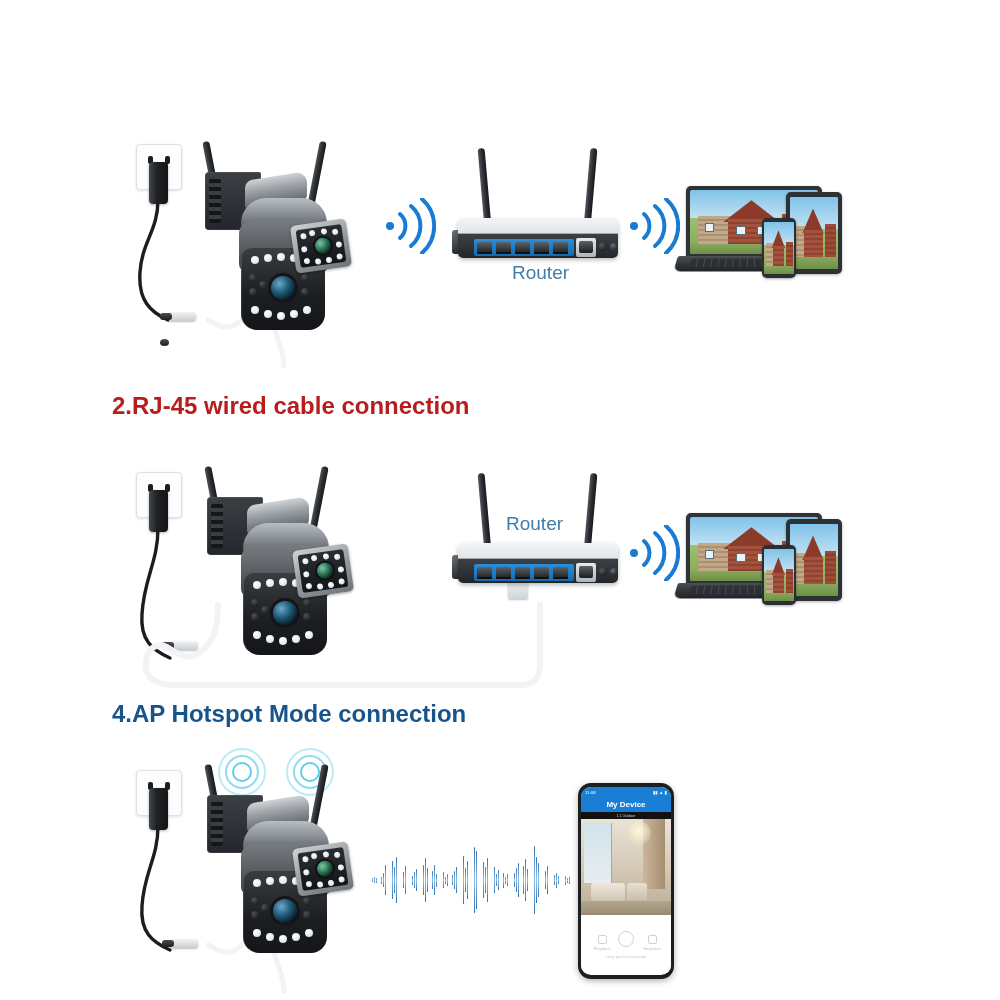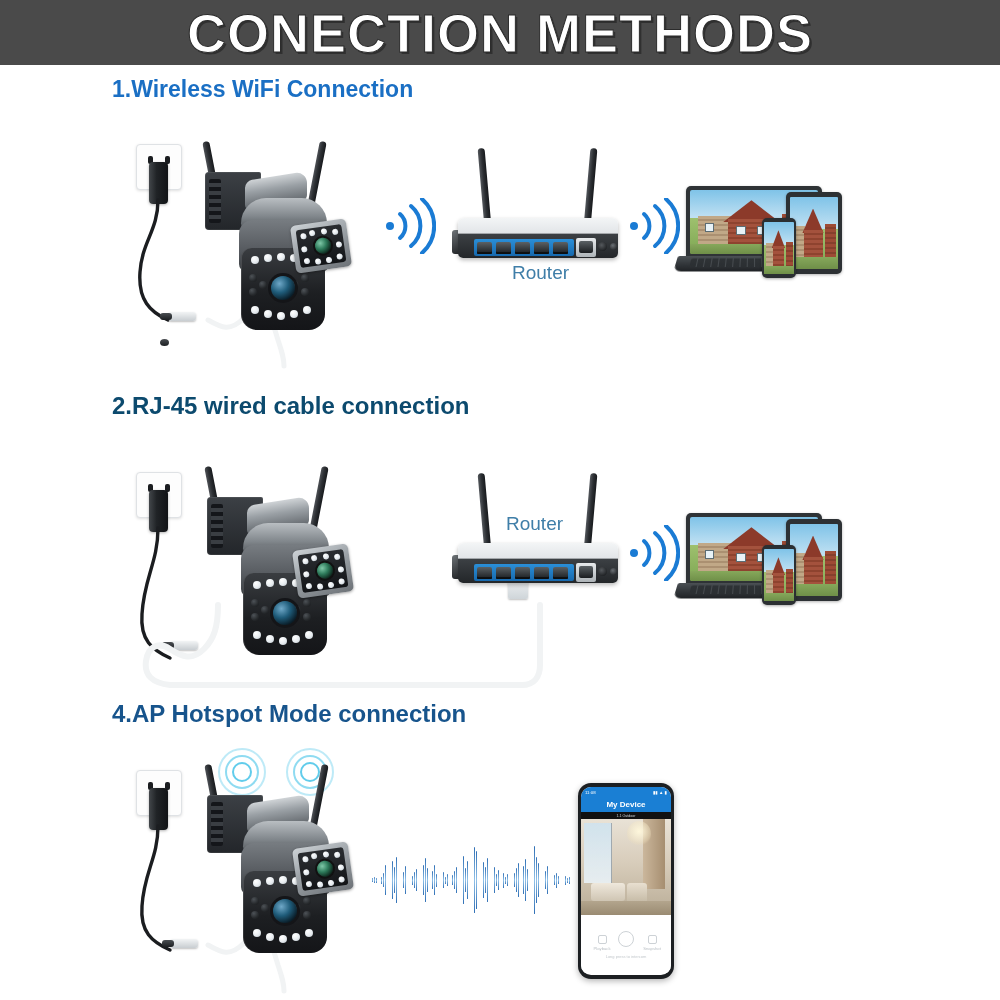--- a/index.html
+++ b/index.html
@@ -21,21 +21,21 @@
     font-size: 54px; font-weight: bold; color: #ffffff;
     letter-spacing: 1px; line-height: 1;
     -webkit-text-stroke: 1px #2b2b2b;
     text-shadow: 2px 2px 0 rgba(0,0,0,.35);
     font-family: "Liberation Sans", sans-serif;
   }
 
   
   .sec-head { position: absolute; font-weight: bold; font-size: 23px; white-space: nowrap; }
   #head1 { left: 112px; top: 76px; color: #1a6fc4; }
-  #head2 { left: 112px; top: 392px; color: #0c4a6e; font-size: 24px; }
+  #head2 { left: 112px; top: 392px; color: #b91c1c; font-size: 24px; }
   #head3 { left: 112px; top: 700px; color: #17548c; font-size: 24px; }
 
   .note-text {
     position: absolute; left: 680px; top: 866px;
     font-size: 20px; font-weight: bold; color: #17548c; white-space: nowrap;
   }
 
   
   .layer { position: absolute; }
 
@@ -317,25 +317,21 @@
   .ring-set span {
     position:absolute; border-radius:50%; border:2.5px solid #45c3e8; opacity:.85;
     left:50%; top:50%; transform:translate(-50%,-50%);
   }
 </style>
 </head>
 <body>
 
 <div id="page">
 
-  <div class="header-bar">
-    <div class="header-title">CONECTION METHODS</div>
-  </div>
-
-  <div class="sec-head" id="head1">1.Wireless WiFi Connection</div>
+
   <div class="sec-head" id="head2">2.RJ-45 wired cable connection</div>
   <div class="sec-head" id="head3">4.AP Hotspot Mode connection</div>
 
   <div class="layer" style="left:0;top:110px;width:1000px;height:280px;">
 
     <div class="socket" style="left:136px;top:34px;">
       <div class="plate"></div>
       <div class="holes">
           <i></i>
           <i></i>

